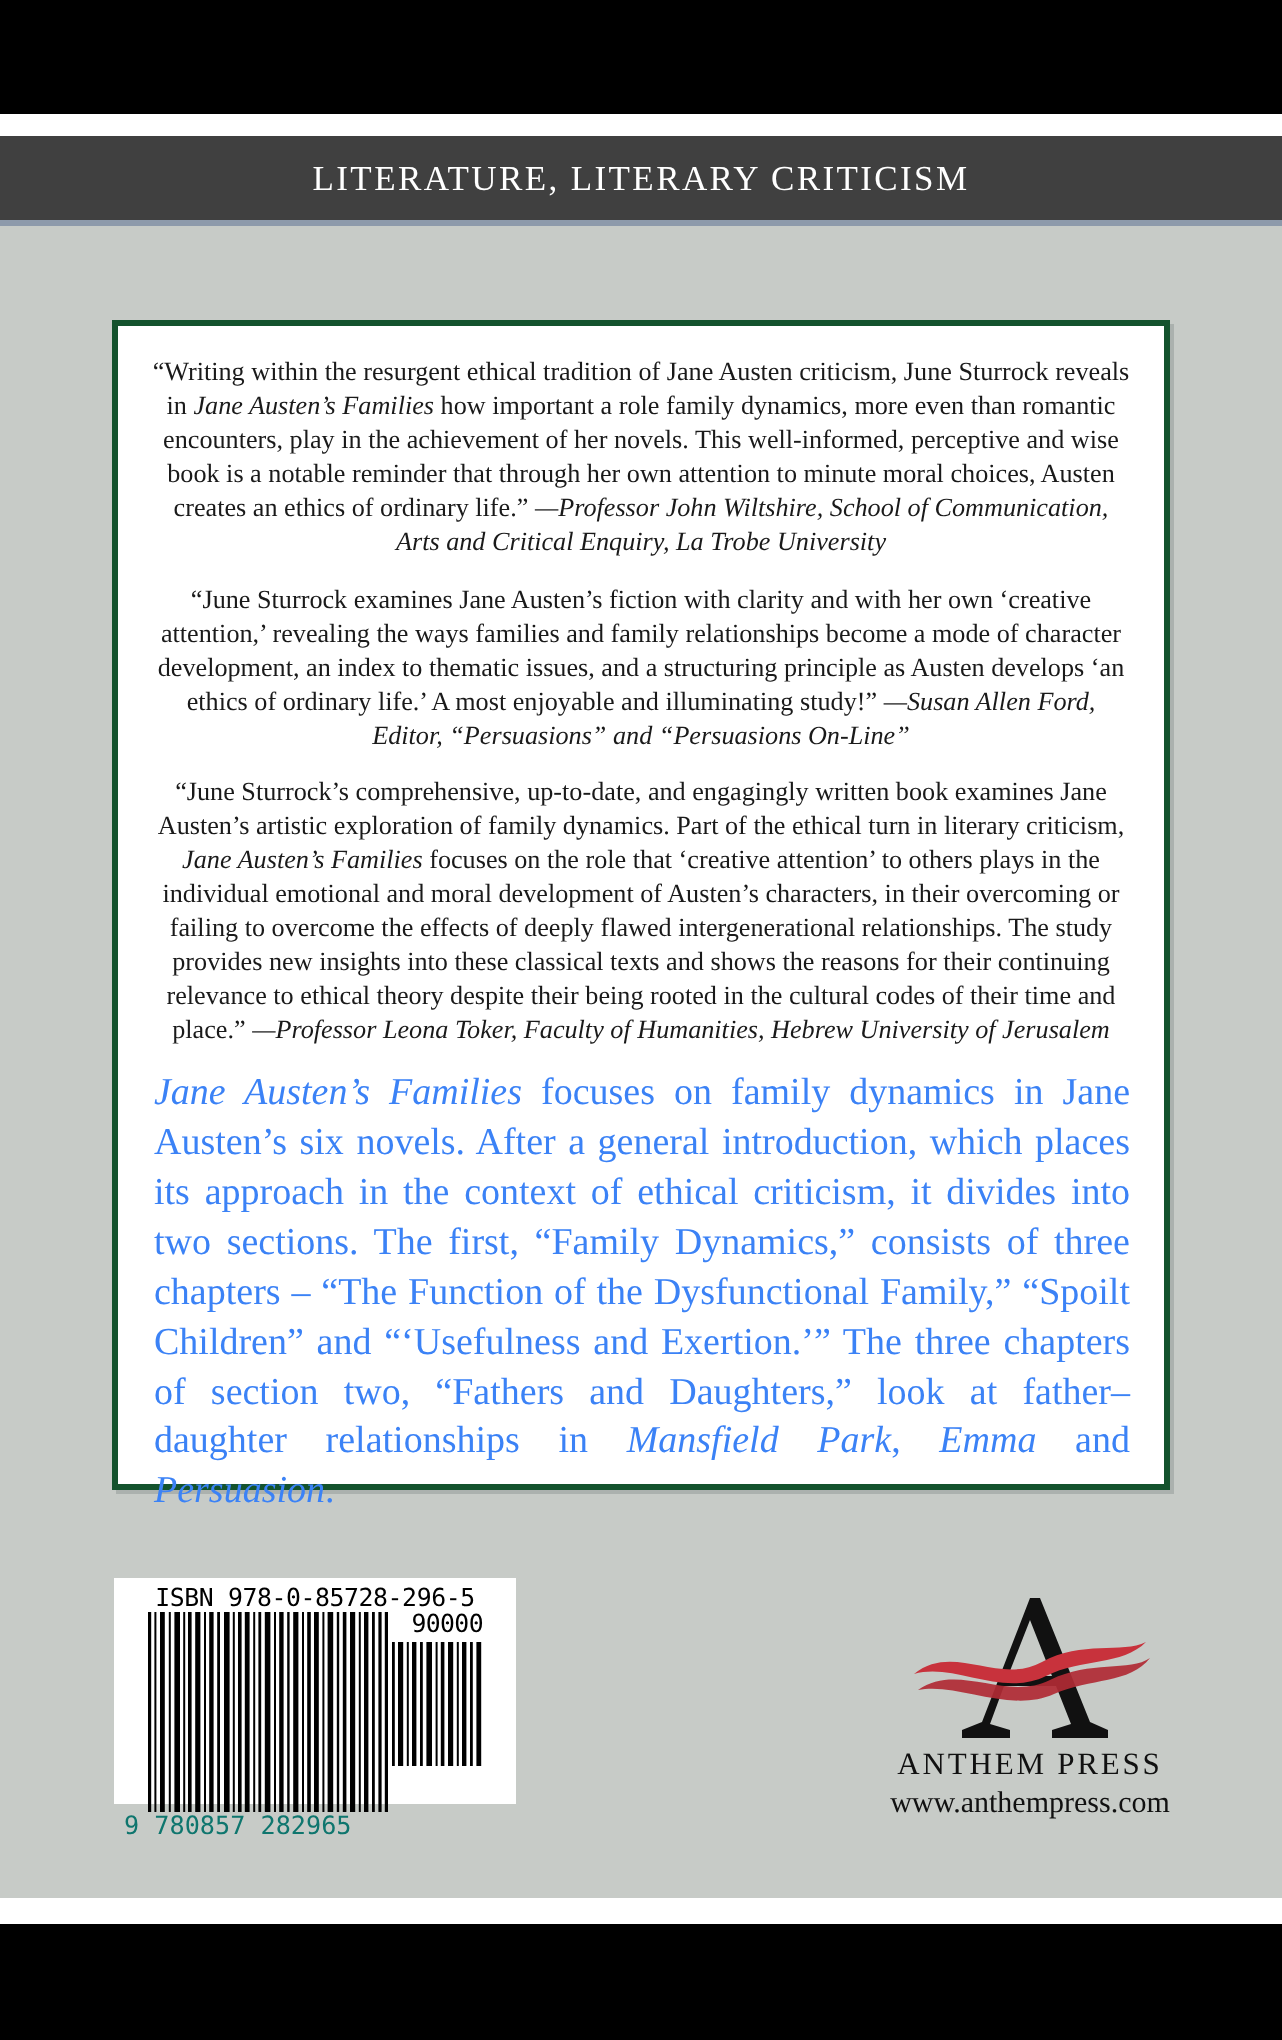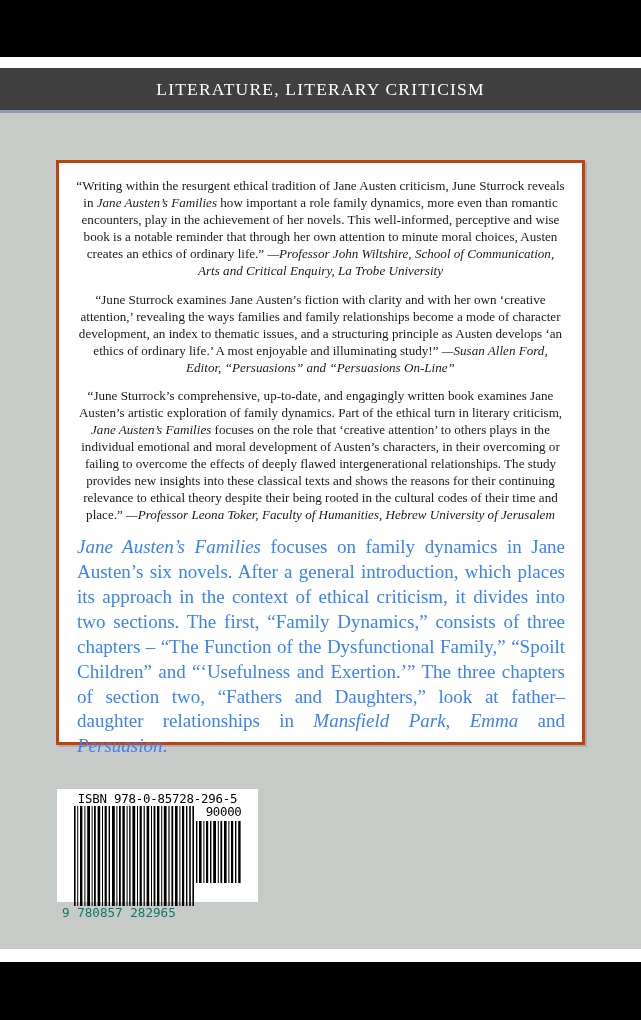--- a/index.html
+++ b/index.html
@@ -73,21 +73,21 @@
     background: #000000;
   }
 
   
   .content-box {
     position: absolute;
     left: 56px; top: 160px;
     width: 529px;
     height: 585px;
     background: #ffffff;
-    border: 3px solid #c2410c;
+    border: 3px solid #14532d;
     box-sizing: border-box;
     padding: 14px 17px 10px 17px;
     box-shadow: 2px 2px 0 rgba(120,128,130,0.35);
   }
 
   .quote {
     text-align: center;
     font-size: 13.1px;
     line-height: 1.30;
     color: #1a1a1a;
@@ -285,17 +285,30 @@
           <rect x="32.4" y="0" width="1" height="62" fill="#000"></rect>
           <rect x="35" y="0" width="2.2" height="62" fill="#000"></rect>
           <rect x="39" y="0" width="1.4" height="62" fill="#000"></rect>
           <rect x="42.2" y="0" width="2.4" height="62" fill="#000"></rect>
         </svg>
       </div>
     </div>
     <div class="ean-digits">9  780857  282965</div>
   </div>
 
+  <div class="publisher">
+    <div class="logo-a">
+      <svg viewBox="0 0 200 78" width="200" height="78">
+
+        <path d="M100 4 L76 66 L66 70 L66 74 L90 74 L90 70 L80 67 L87 48 L113 48 L120.5 67 L111 70 L111 74 L139 74 L139 70 L130 66 L105 4 Z M89 43 L100 15 L111 43 Z" fill="#111111"></path>
+
+        <path d="M42 42 C62 26, 84 48, 106 36 C126 25, 146 32, 158 26 C146 38, 126 34, 108 43 C86 54, 62 36, 42 42 Z" fill="#c8323c"></path>
+        <path d="M44 50 C64 36, 88 56, 110 45 C130 35, 150 41, 160 34 C150 47, 130 44, 112 52 C90 62, 64 46, 44 50 Z" fill="#b02a34" opacity="0.92"></path>
+      </svg>
+    </div>
+    <div class="pub-name">ANTHEM PRESS</div>
+    <div class="pub-url">www.anthempress.com</div>
+  </div>
 
   <div class="strip-white-bottom"></div>
   <div class="band-bottom-black"></div>
 
 </div>
 
 </body></html>

